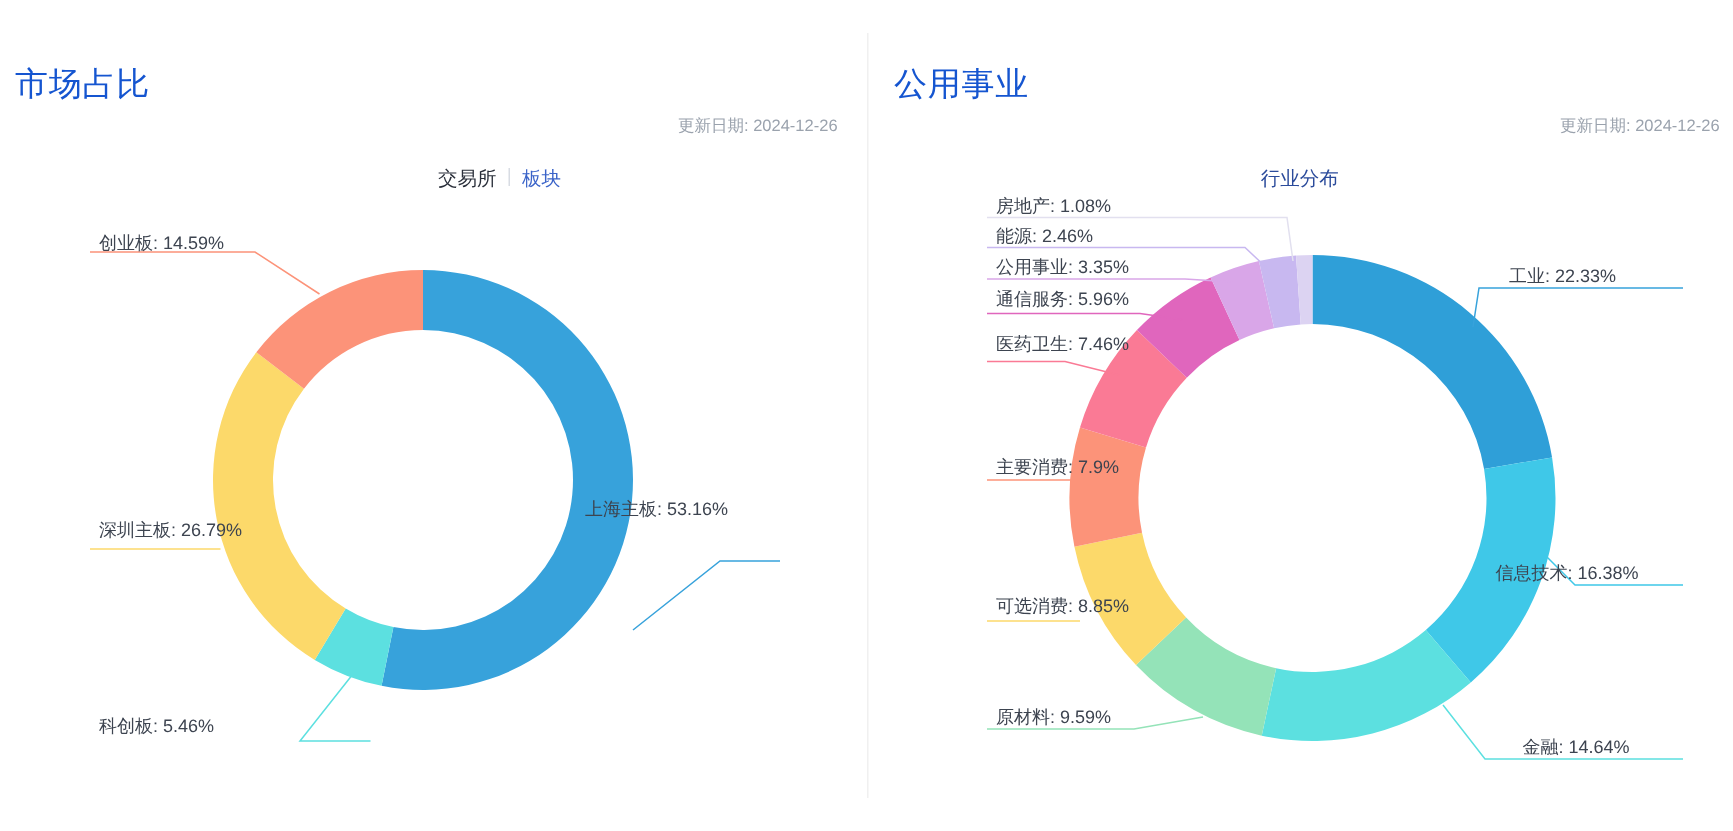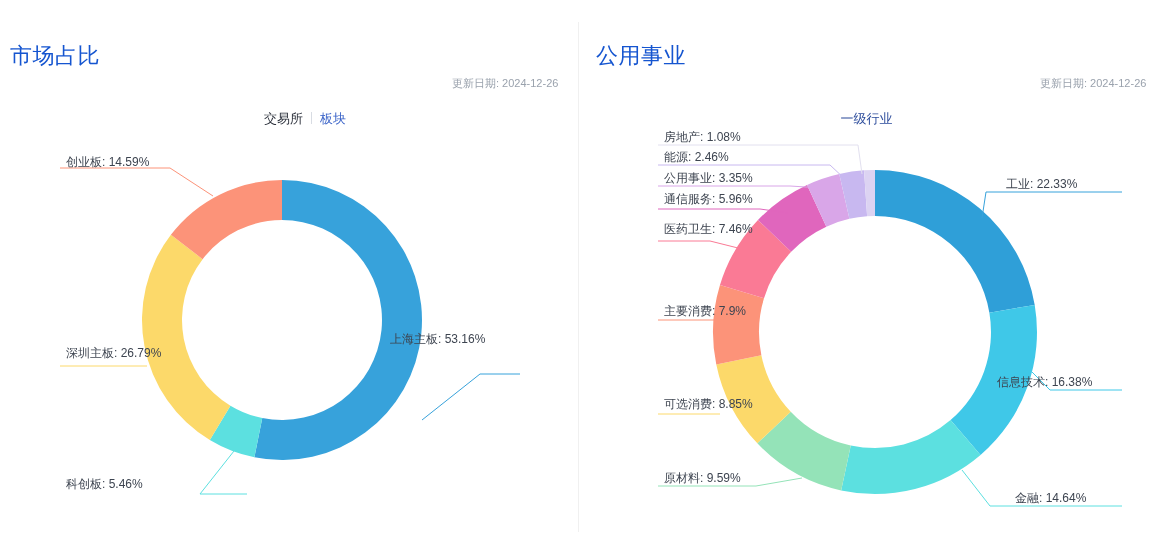--- a/index.html
+++ b/index.html
@@ -61,21 +61,21 @@
 
   .tabs {
     position: absolute;
     top: 110px;
     width: 100%;
     text-align: center;
     font-size: 13px;
     line-height: 18px;
     white-space: nowrap;
   }
-  .panel-left .tabs  { left: 16px; }
+  .panel-left .tabs  { left: 0; padding-left: 44px; }
   .panel-right .tabs { left: 0; }
 
   .tab {
     display: inline-block;
     padding: 0 8px;
     color: #2a2f3a;
     cursor: pointer;
   }
   .tab.link {
     color: #3a63c8;
@@ -134,21 +134,21 @@
         <text x="66" y="357" class="lbl">深圳主板: 26.79%</text>
         <polyline points="213,196 170,168 60,168" fill="none" stroke="#fc9379" stroke-width="1"></polyline>
         <text x="66" y="166" class="lbl">创业板: 14.59%</text>
       </svg>
   </div>
 
   <div class="panel panel-right">
     <div class="panel-title">公用事业</div>
     <div class="update-date">更新日期: 2024-12-26</div>
     <div class="tabs">
-      <span class="tab nav-single">一级行业</span>
+      <span class="tab nav-single">行业分布</span>
     </div>
     <svg class="chart-svg" id="svg-right" viewBox="578 0 577 554">
         <g>
           <path d="M875 170 A162 162 0 0 1 1034.7256961718915 304.9500095673845 L989.3714861477742 312.63087104825064 A116 116 0 0 0 875 216 Z" fill="#2f9fd8"></path>
           <path d="M1034.7256961718915 304.9500095673845 A162 162 0 0 1 980.5198508190098 454.9209546136619 L950.5574240432416 420.01747367398013 A116 116 0 0 0 989.3714861477742 312.63087104825064 Z" fill="#3fc8e8"></path>
           <path d="M980.5198508190098 454.9209546136619 A162 162 0 0 1 841.1523857548092 490.4245530525769 L850.7634367133202 445.4398034203637 A116 116 0 0 0 950.5574240432416 420.01747367398013 Z" fill="#5ce0e0"></path>
           <path d="M841.1523857548092 490.4245530525769 A162 162 0 0 1 757.3259909984397 443.34104187360873 L790.7395984927099 411.7256843045593 A116 116 0 0 0 850.7634367133202 445.4398034203637 Z" fill="#94e3b8"></path>
           <path d="M757.3259909984397 443.34104187360873 A162 162 0 0 1 716.2838408457535 364.4527475466085 L761.3513922105395 355.2377698481888 A116 116 0 0 0 790.7395984927099 411.7256843045593 Z" fill="#fcd96a"></path>
           <path d="M716.2838408457535 364.4527475466085 A162 162 0 0 1 719.983054369185 284.94953169953635 L764.0002117705275 298.30954121695197 A116 116 0 0 0 761.3513922105395 355.2377698481888 Z" fill="#fc9379"></path>
           <path d="M719.983054369185 284.94953169953635 A162 162 0 0 1 757.9574878577574 219.9953110292564 L791.1917814290115 251.79911160119596 A116 116 0 0 0 764.0002117705275 298.30954121695197 Z" fill="#fa7a95"></path>

